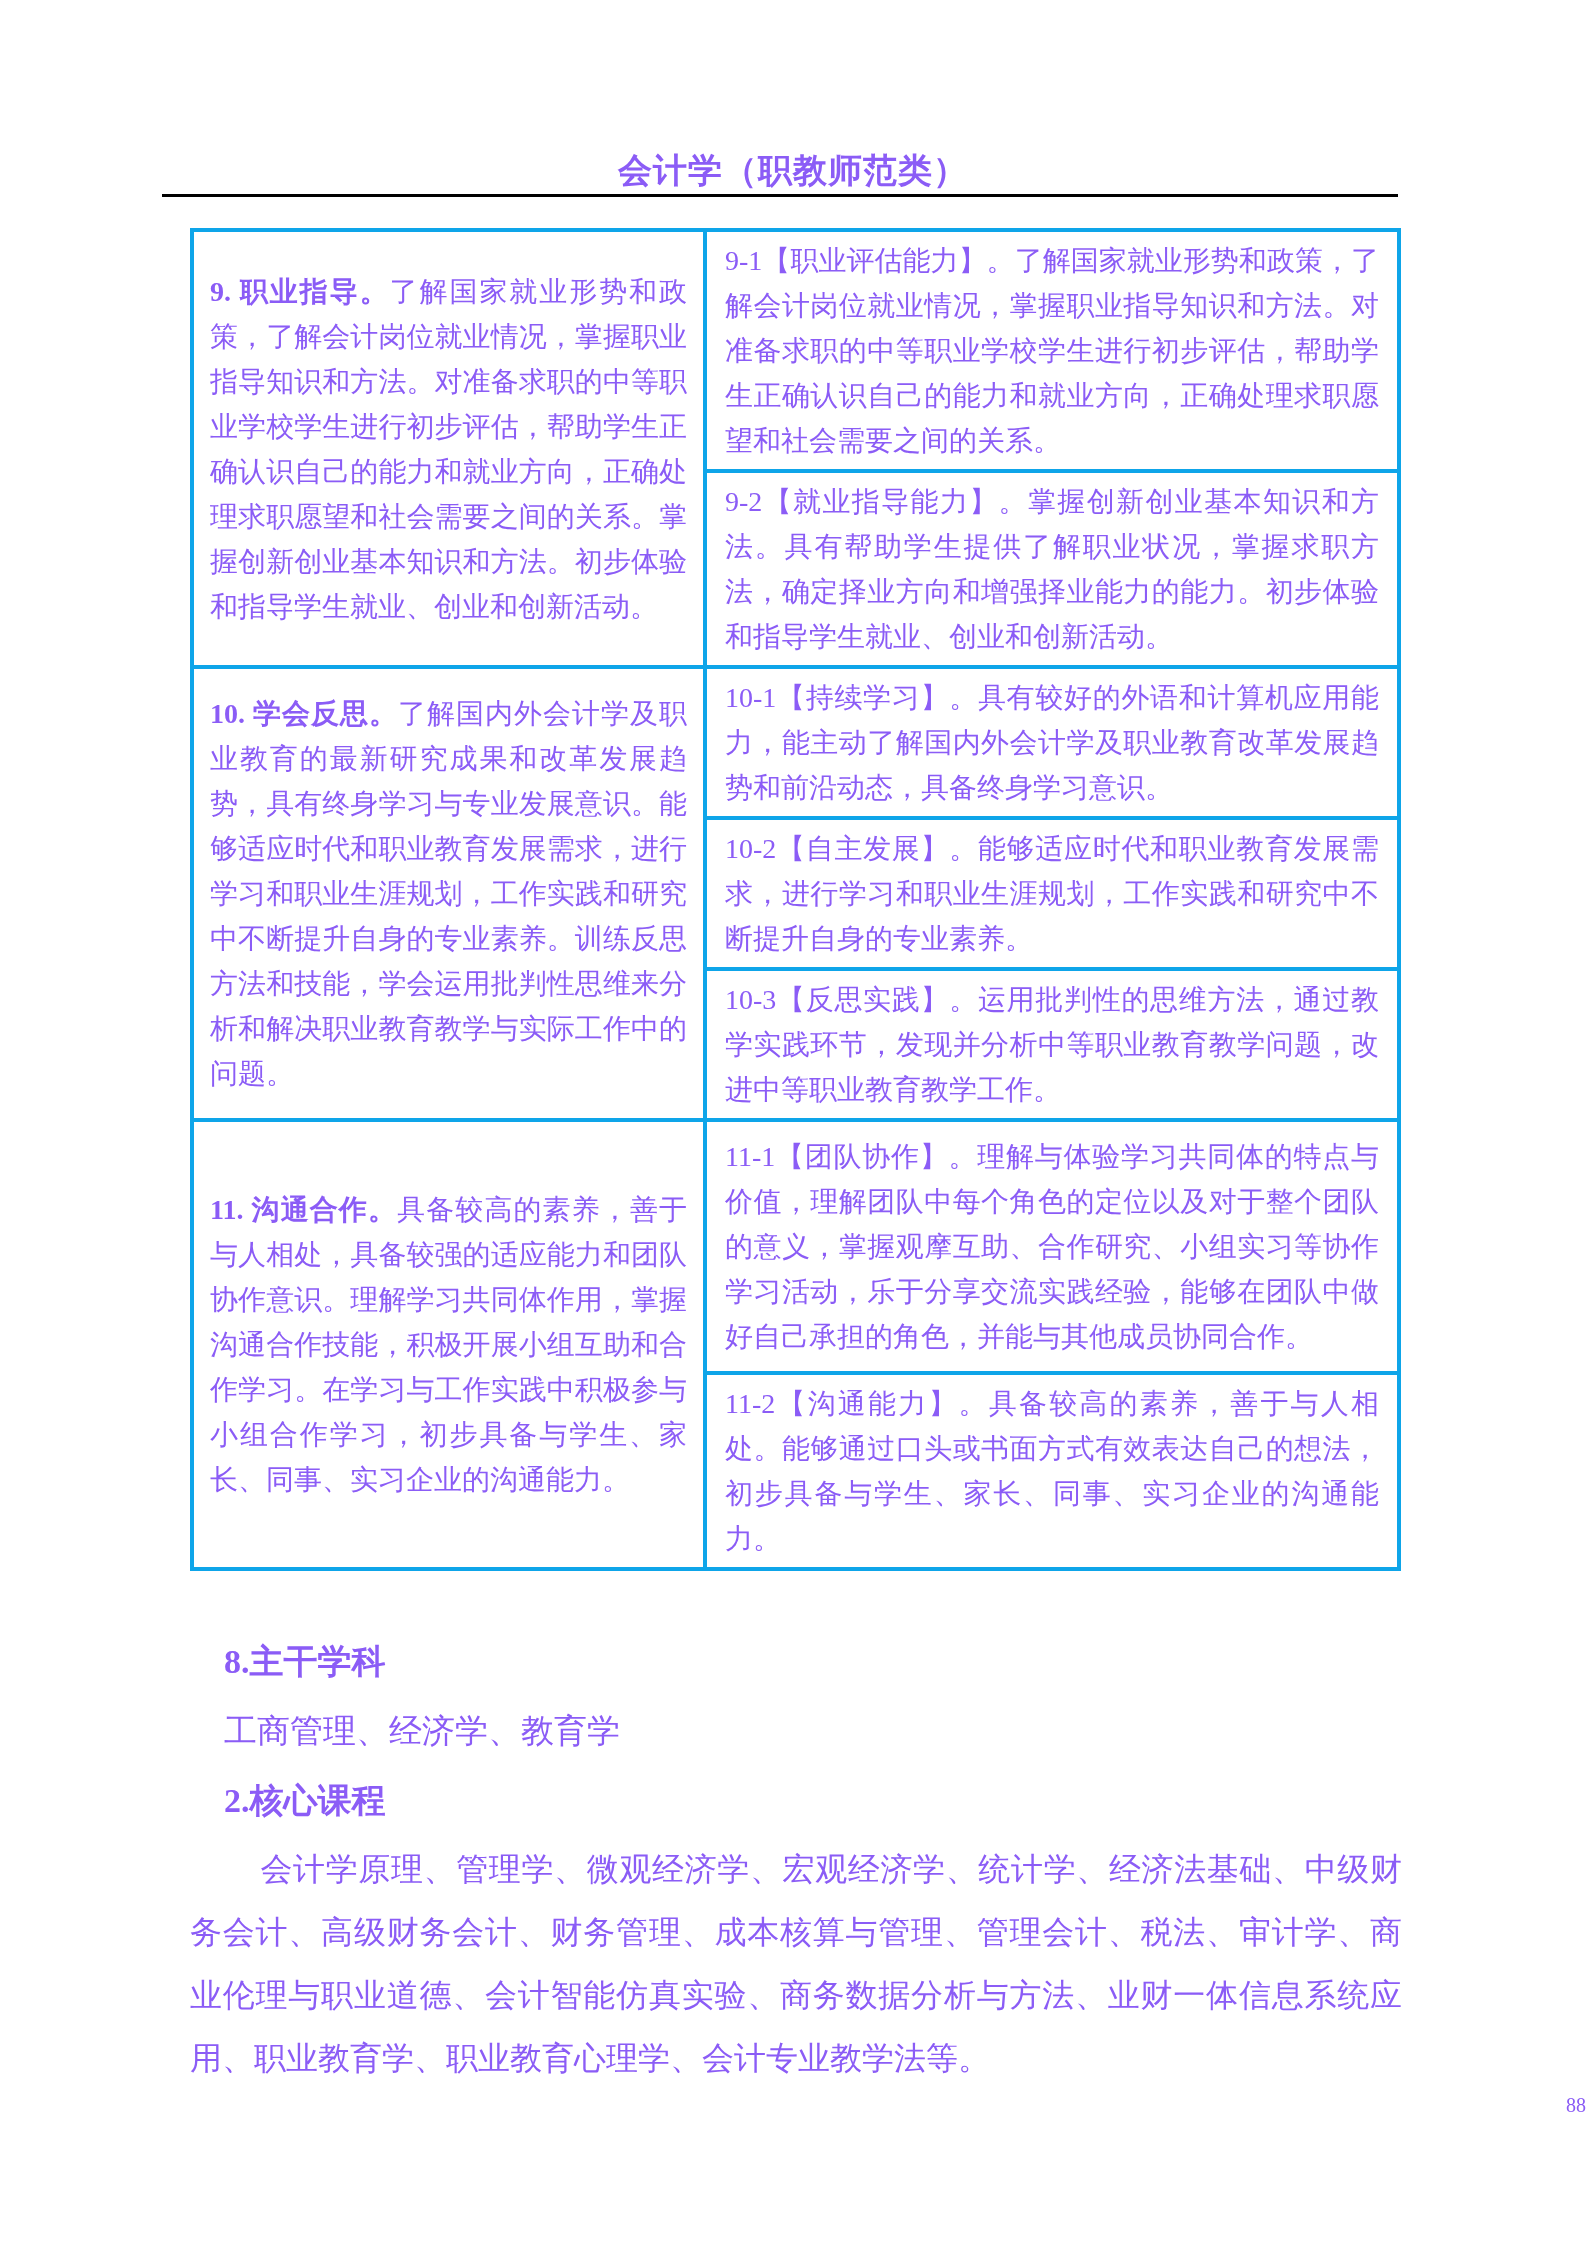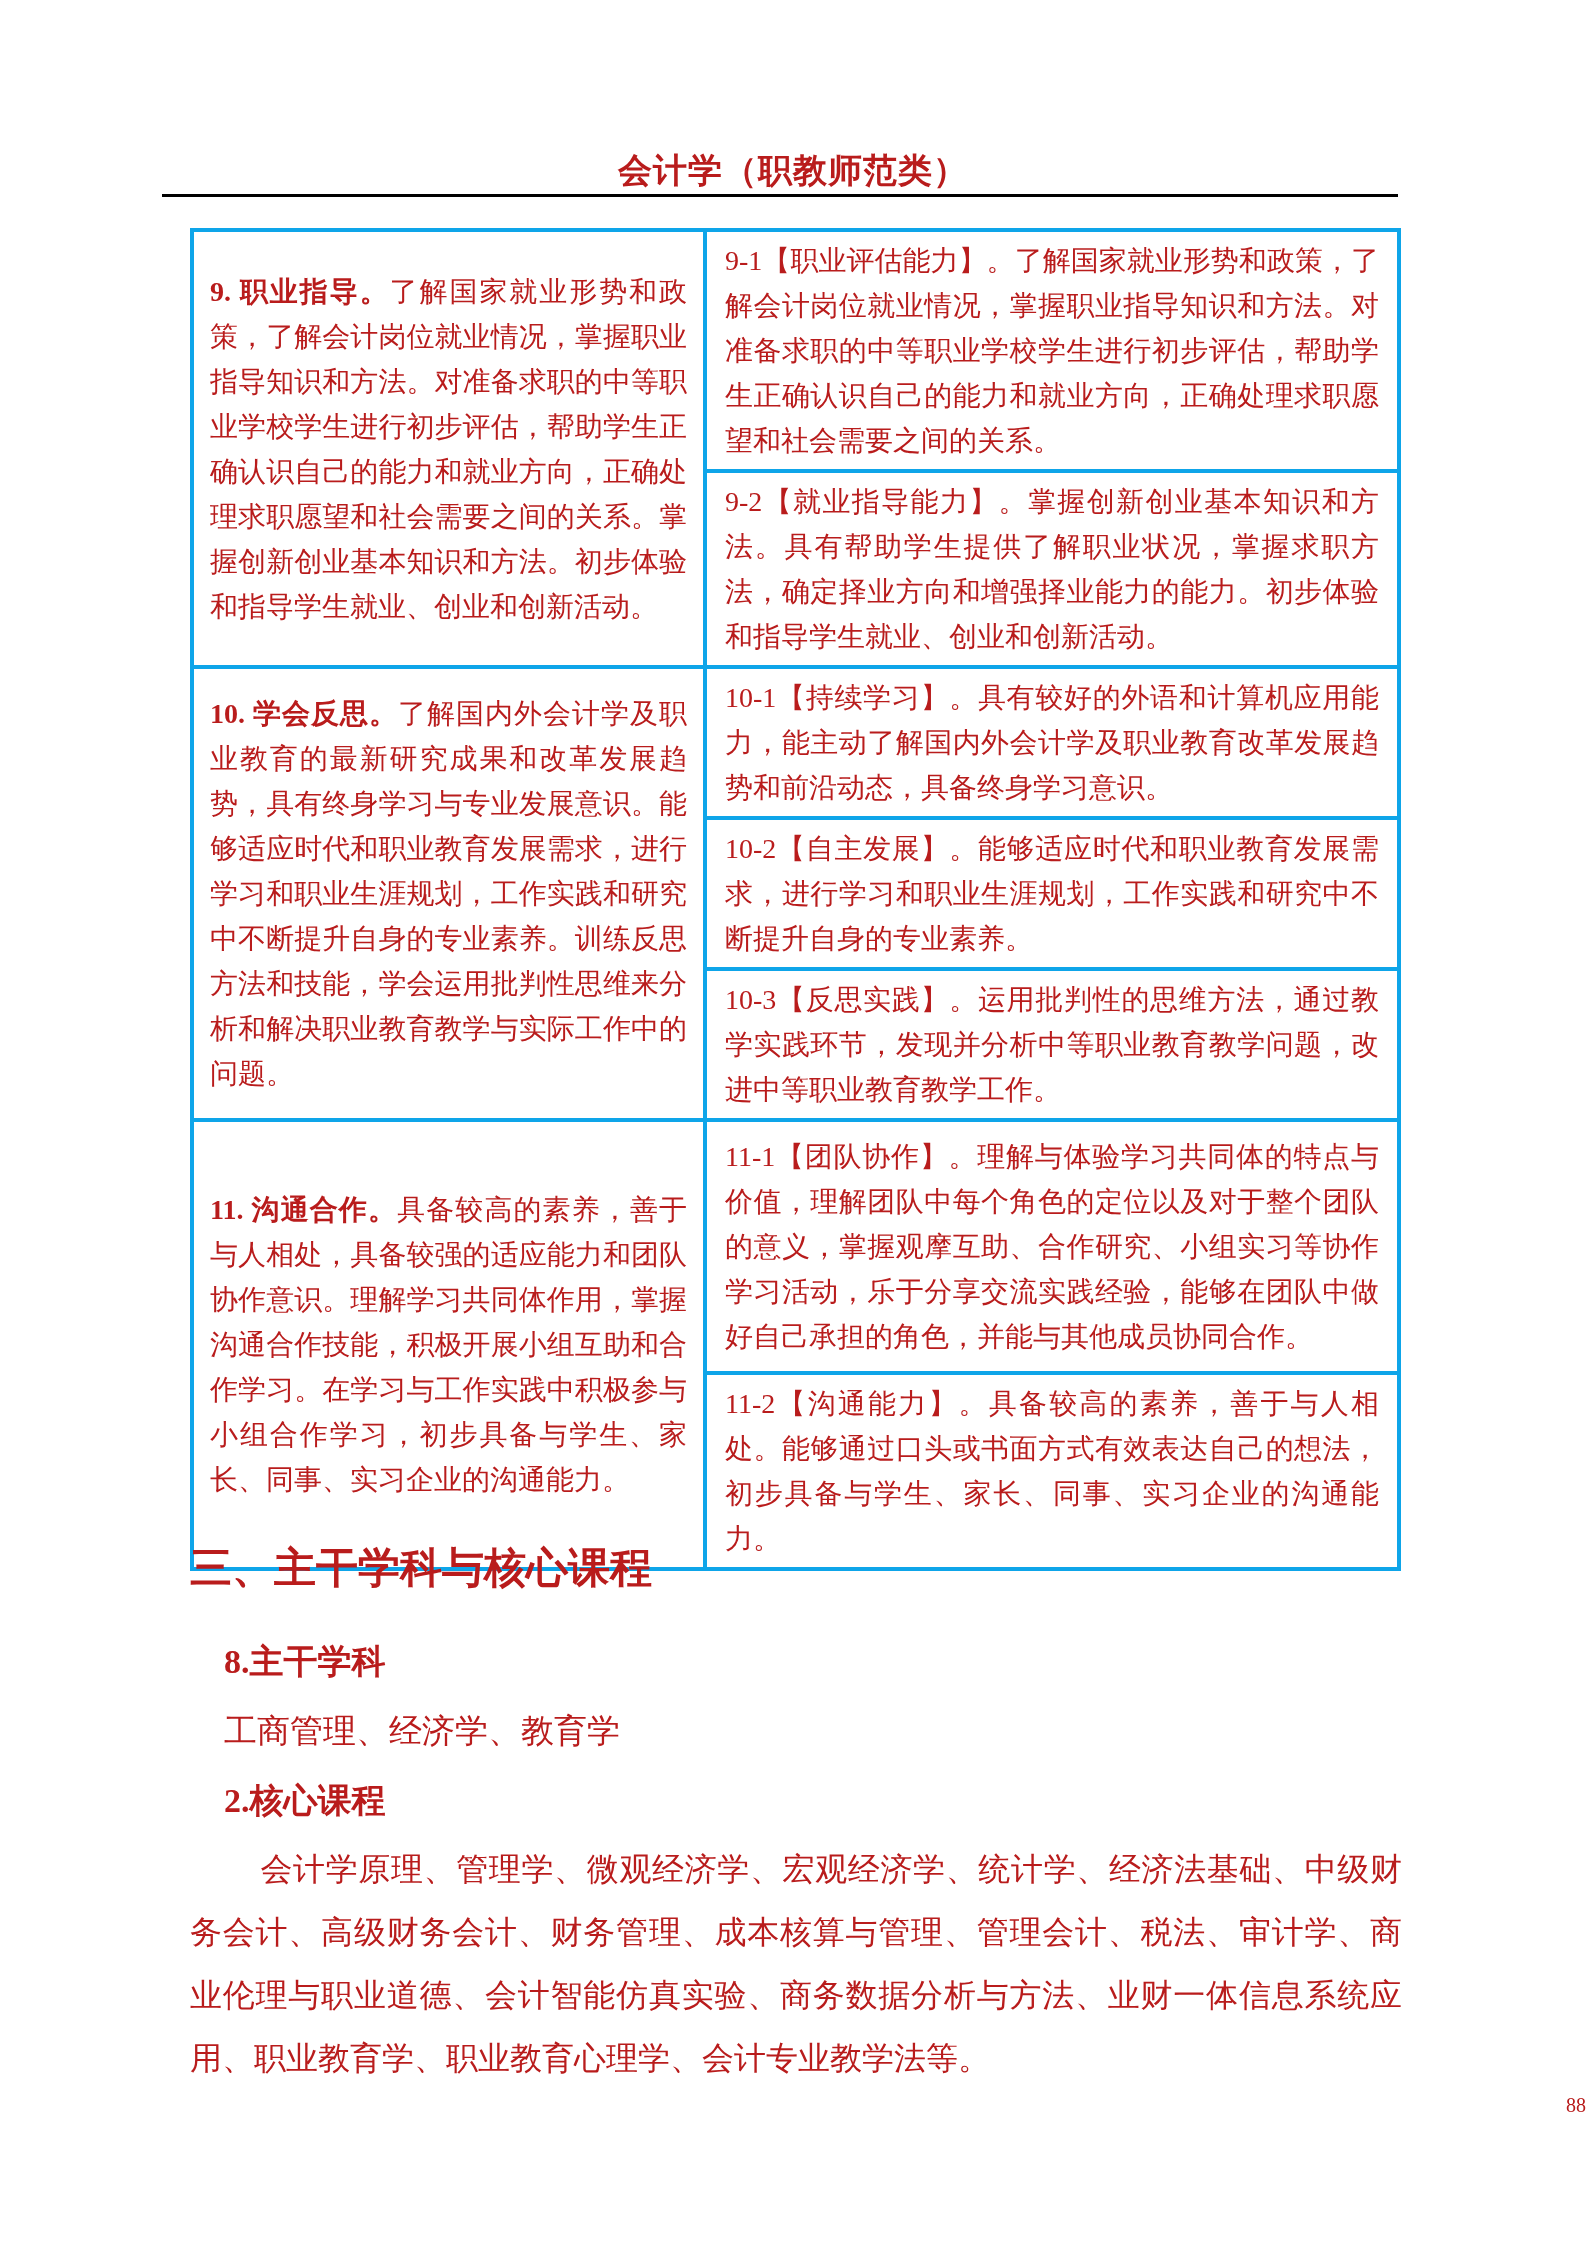--- a/index.html
+++ b/index.html
@@ -2,21 +2,21 @@
 <html lang="zh"><head>
 <meta charset="utf-8">
 <style>
   html,body{margin:0;padding:0;background:#e8e8e8;}
   .page{
     position:relative;
     width:1586px;height:2245px;
     margin:0 auto;
     background:#ffffff;
     font-family:"Liberation Serif","DejaVu Serif",serif;
-    color:#b91c1c;
+    color:#8b5cf6;
     overflow:hidden;
   }
   .header-title{
     position:absolute;top:150px;left:0;width:100%;
     text-align:center;
     font-family:"Liberation Sans","DejaVu Sans",sans-serif;
     font-weight:bold;
     font-size:34px;line-height:40px;
     letter-spacing:1px;
   }
@@ -123,21 +123,20 @@
         </td>
       </tr>
       <tr>
         <td class="rcell" style="height:187px">
           <p>11-2【沟通能力】。具备较高的素养，善于与人相处。能够通过口头或书面方式有效表达自己的想法，初步具备与学生、家长、同事、实习企业的沟通能力。</p>
         </td>
       </tr>
     </tbody>
   </table>
 
-  <div class="sec-heading">三、主干学科与核心课程</div>
 
   <div class="sub-heading sub1">8.主干学科</div>
   <div class="plain-line">工商管理、经济学、教育学</div>
 
   <div class="sub-heading sub2">2.核心课程</div>
   <p class="courses">会计学原理、管理学、微观经济学、宏观经济学、统计学、经济法基础、中级财务会计、高级财务会计、财务管理、成本核算与管理、管理会计、税法、审计学、商业伦理与职业道德、会计智能仿真实验、商务数据分析与方法、业财一体信息系统应用、职业教育学、职业教育心理学、会计专业教学法等。</p>
 
   <div class="page-number">88</div>
 
 </div>

